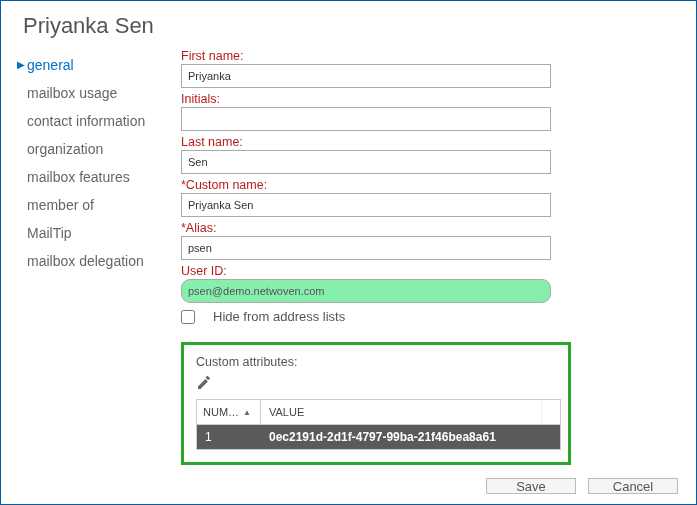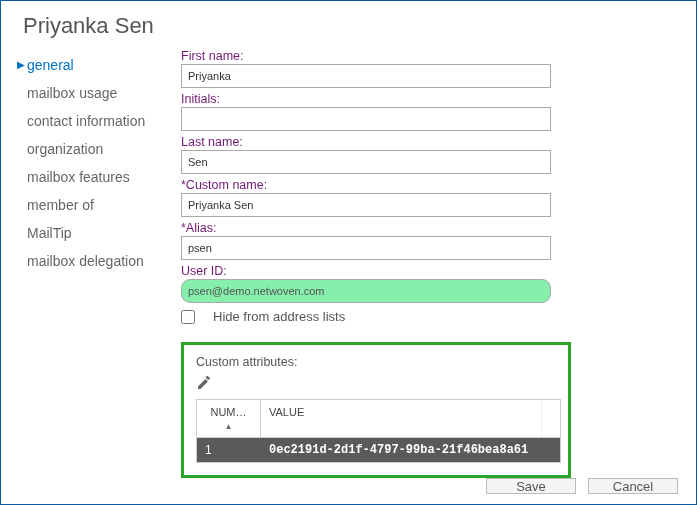--- a/index.html
+++ b/index.html
@@ -47,21 +47,21 @@
   }
   .nav-item:not(.active) .caret { visibility: hidden; }
   .main {
     flex: 1;
     padding-right: 30px;
   }
   .field { margin-bottom: 4px; }
   .field label {
     display: block;
     font-size: 12.5px;
-    color: #701a75;
+    color: #b91c1c;
     margin-bottom: 1px;
   }
   .field input[type="text"] {
     width: 370px;
     height: 24px;
     border: 1px solid #aaa;
     padding: 2px 6px;
     font-size: 11px;
     color: #333;
   }
@@ -107,21 +107,20 @@
     font-size: 11px;
     color: #444;
   }
   .attr-head .col-num {
     width: 64px;
     padding: 6px 6px;
     border-right: 1px solid #ccc;
     display: flex;
     align-items: center;
     gap: 4px;
-    flex-direction: column;
   }
   .attr-head .col-val {
     flex: 1;
     padding: 6px 8px;
     border-right: 1px solid #eee;
   }
   .attr-head .col-end {
     width: 18px;
   }
   .sort-tri {
@@ -135,21 +134,20 @@
     font-size: 12px;
   }
   .attr-row .col-num {
     width: 64px;
     padding: 5px 8px;
   }
   .attr-row .col-val {
     flex: 1;
     padding: 5px 8px;
     font-weight: 600;
-    font-family: Liberation Mono, monospace;
   }
   .footer {
     position: absolute;
     bottom: 10px;
     right: 18px;
     display: flex;
     gap: 12px;
   }
   .btn {
     width: 90px;

